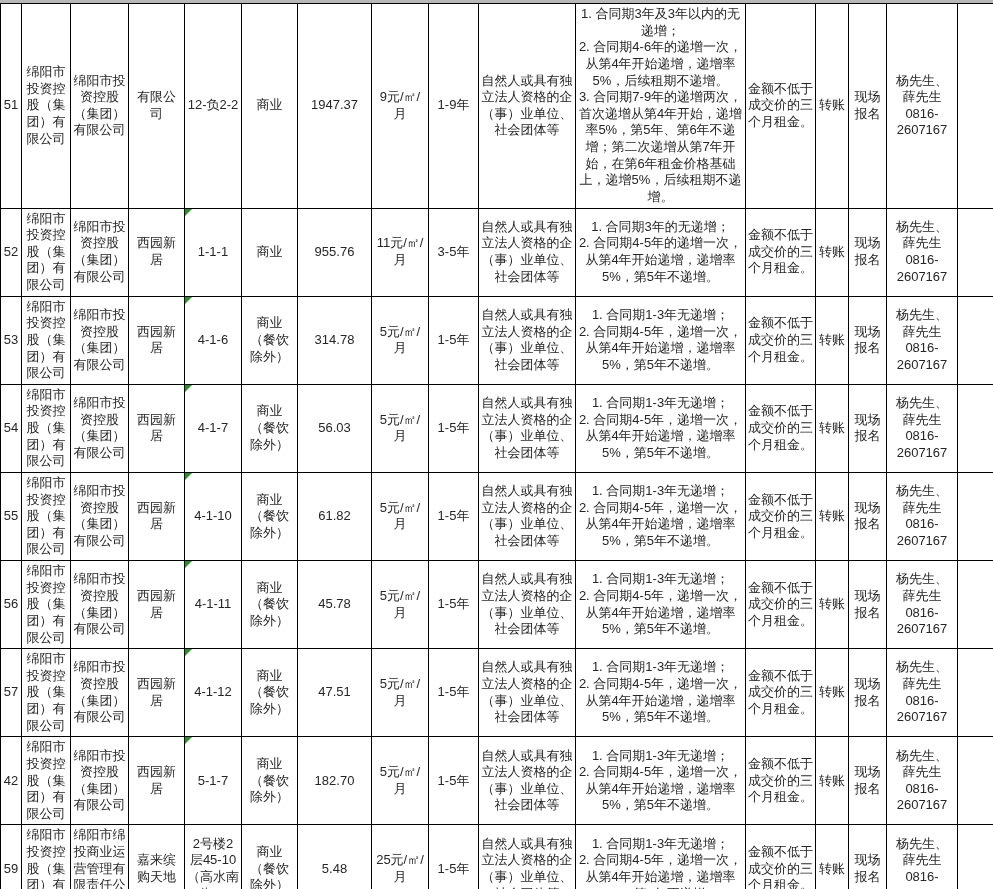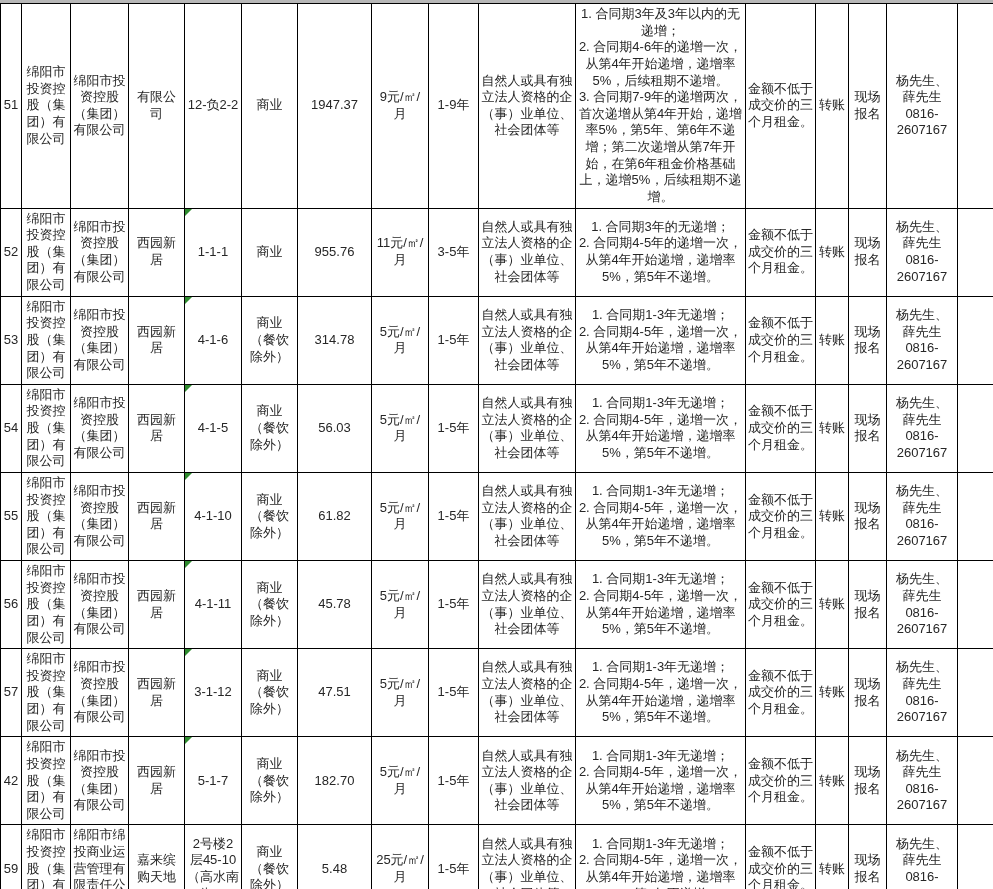--- a/index.html
+++ b/index.html
@@ -141,21 +141,21 @@
     <td class="cell-extra"></td>
   </tr>
 
   <tr>
     <td class="cell-seq">54</td>
     <td class="cell-lessor">绵阳市投资控股（集团）有限公司</td>
     <td class="cell-agent">绵阳市投资控股（集团）有限公司</td>
     <td class="cell-project">西园新居</td>
     <td class="cell-unit">
       <span class="flag"></span>
-      <span class="val">4-1-5</span>
+      <span class="val">4-1-7</span>
     </td>
     <td class="cell-usage">商业（餐饮除外）</td>
     <td class="cell-area">56.03</td>
     <td class="cell-price">5元/㎡/月</td>
     <td class="cell-term">1-5年</td>
     <td class="cell-eligible">自然人或具有独立法人资格的企（事）业单位、社会团体等</td>
     <td class="cell-increase">1. 合同期1-3年无递增；
 2. 合同期4-5年，递增一次，从第4年开始递增，递增率5%，第5年不递增。</td>
     <td class="cell-deposit">金额不低于成交价的三个月租金。</td>
     <td class="cell-payment">转账</td>
@@ -216,21 +216,21 @@
     <td class="cell-extra"></td>
   </tr>
 
   <tr>
     <td class="cell-seq">57</td>
     <td class="cell-lessor">绵阳市投资控股（集团）有限公司</td>
     <td class="cell-agent">绵阳市投资控股（集团）有限公司</td>
     <td class="cell-project">西园新居</td>
     <td class="cell-unit">
       <span class="flag"></span>
-      <span class="val">3-1-12</span>
+      <span class="val">4-1-12</span>
     </td>
     <td class="cell-usage">商业（餐饮除外）</td>
     <td class="cell-area">47.51</td>
     <td class="cell-price">5元/㎡/月</td>
     <td class="cell-term">1-5年</td>
     <td class="cell-eligible">自然人或具有独立法人资格的企（事）业单位、社会团体等</td>
     <td class="cell-increase">1. 合同期1-3年无递增；
 2. 合同期4-5年，递增一次，从第4年开始递增，递增率5%，第5年不递增。</td>
     <td class="cell-deposit">金额不低于成交价的三个月租金。</td>
     <td class="cell-payment">转账</td>

